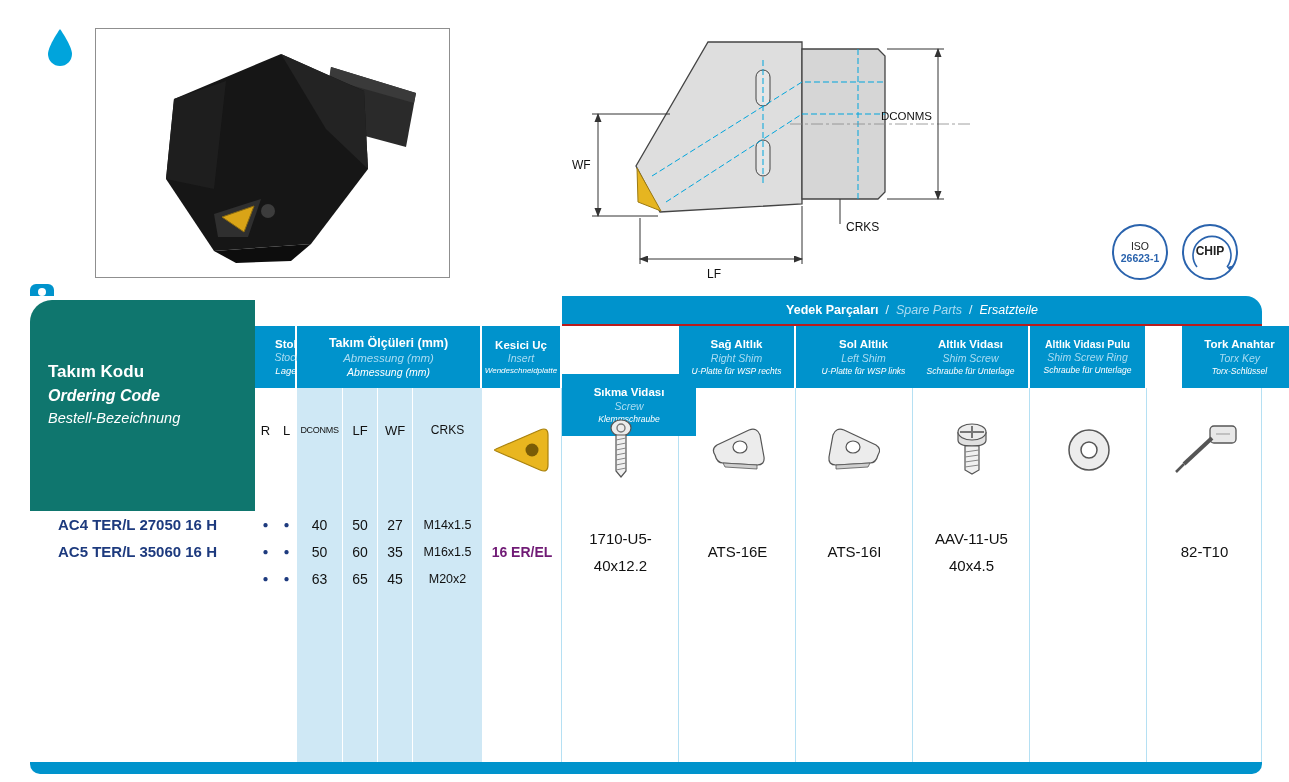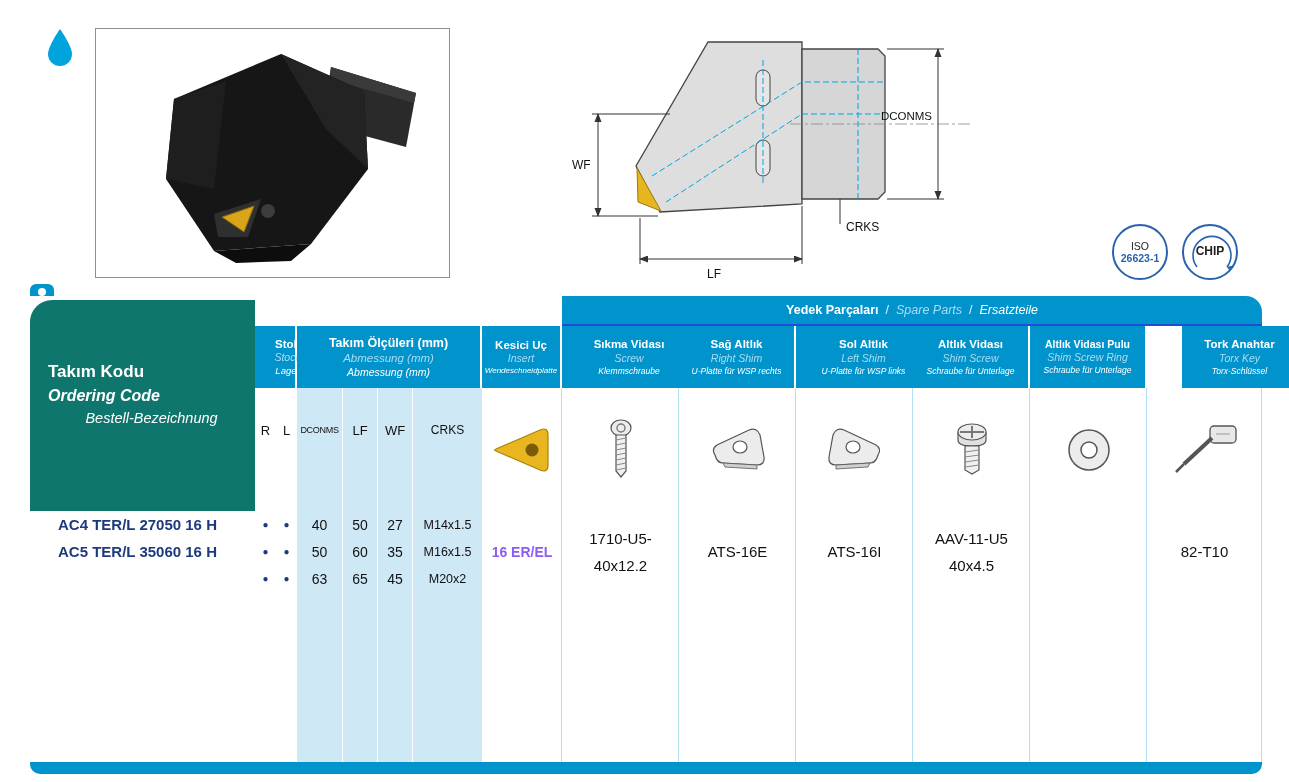--- a/index.html
+++ b/index.html
@@ -29,24 +29,24 @@
 
   .table { position:absolute; left:30px; top:296px; width:1232px; height:478px; background:#fff; }
 
   .colbg { position:absolute; top:92px; height:374px; background:#cfe8f5; }
   .vline { position:absolute; top:92px; height:374px; width:1px; background:#b5e0f3; }
 
   .code-head { position:absolute; left:0; top:4px; width:225px; height:211px;
                background:#0f766e; border-radius:22px 0 0 0; color:#fff; padding:62px 0 0 18px; }
   .code-head .t1 { font-size:17px; font-weight:bold; margin-bottom:5px; }
   .code-head .t2 { font-size:16px; font-weight:bold; font-style:italic; margin-bottom:5px; }
-  .code-head .t3 { font-size:14.5px; font-style:italic;text-align:center; }
+  .code-head .t3 { font-size:14.5px; font-style:italic; }
 
   .spare-band { position:absolute; left:532px; top:0; width:700px; height:30px;
-                background:#0093cc; border-radius:0 16px 0 0; border-bottom:2px solid #1d4ed8;
+                background:#0093cc; border-radius:0 16px 0 0; border-bottom:2px solid #b91c1c;
                 display:flex; align-items:center; justify-content:center; gap:7px;
                 color:#fff; font-size:12.5px; }
   .spare-band .b1 { font-weight:bold; }
   .spare-band .b2 { font-style:italic; color:#aadcf2; }
   .spare-band .b3 { font-style:italic; }
   .spare-band .bsep { color:#dff2fb; }
 
   .chead { position:absolute; top:30px; height:62px; background:#0093cc; color:#fff;
            display:flex; flex-direction:column; align-items:center; justify-content:center;
            text-align:center; border-right:2px solid #fff; line-height:1.3; }
@@ -73,21 +73,21 @@
   .bullets .b { height:27px; display:flex; align-items:center; justify-content:center;
                 color:#1d3a7e; font-size:10px; }
 
   .dimcol { position:absolute; top:215px; }
   .dimcol .dv { height:27px; display:flex; align-items:center; justify-content:center;
                 font-size:14px; color:#111; }
   .dimcol.small .dv { font-size:12.5px; }
 
   .insval { position:absolute; left:452px; top:215px; width:80px; height:81px;
             display:flex; align-items:center; justify-content:center;
-            font-weight:bold; font-size:14px; color:#8b5cf6; }
+            font-weight:bold; font-size:14px; color:#701a75; }
 
   .spval { position:absolute; top:215px; height:81px; display:flex; align-items:center;
            justify-content:center; text-align:center; font-size:15px; line-height:27px;
            white-space:pre-line; color:#111; }
 
   .bottom-bar { position:absolute; left:0; top:466px; width:1232px; height:12px;
                 background:#0093cc; border-radius:0 0 10px 10px; }
 </style>
 </head>
 <body>
@@ -222,21 +222,21 @@
     <div class="chead big" style="left:267px;width:185px;">
       <div class="l1">Takım Ölçüleri (mm)</div>
       <div class="l2">Abmessung (mm)</div>
       <div class="l3">Abmessung (mm)</div>
     </div>
     <div class="chead insert" style="left:452px;width:80px;">
       <div class="l1">Kesici Uç</div>
       <div class="l2">Insert</div>
       <div class="l3">Wendeschneidplatte</div>
     </div>
-    <div class="chead" style="left:532px;width:136px;">
+    <div class="chead" style="left:532px;width:136px;margin-top:48px;">
       <div class="l1">Sıkma Vidası</div>
       <div class="l2">Screw</div>
       <div class="l3">Klemmschraube</div>
     </div>
     <div class="chead" style="left:649px;width:117px;">
       <div class="l1">Sağ Altlık</div>
       <div class="l2">Right Shim</div>
       <div class="l3">U-Platte für WSP rechts</div>
     </div>
     <div class="chead" style="left:766px;width:137px;">

